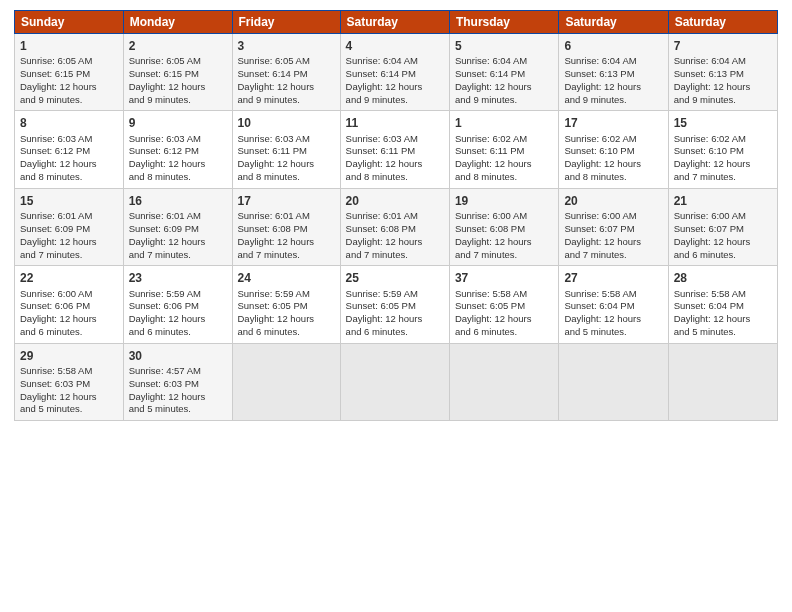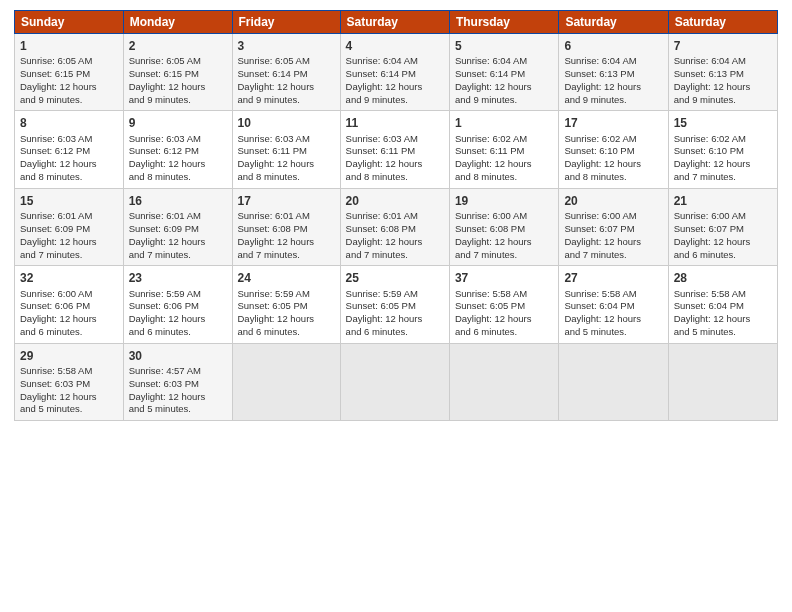--- a/index.html
+++ b/index.html
@@ -247,21 +247,21 @@
           <td>
             <span class="day-num">21</span>
             <span style="display: block;">Sunrise: 6:00 AM</span>
             <span style="display: block;">Sunset: 6:07 PM</span>
             <span style="display: block;">Daylight: 12 hours</span>
             <span style="display: block;">and 6 minutes.</span>
           </td>
         </tr>
         <tr>
           <td>
-            <span class="day-num">32</span>
+            <span class="day-num">22</span>
             <span style="display: block;">Sunrise: 6:00 AM</span>
             <span style="display: block;">Sunset: 6:06 PM</span>
             <span style="display: block;">Daylight: 12 hours</span>
             <span style="display: block;">and 6 minutes.</span>
           </td>
           <td>
             <span class="day-num">23</span>
             <span style="display: block;">Sunrise: 5:59 AM</span>
             <span style="display: block;">Sunset: 6:06 PM</span>
             <span style="display: block;">Daylight: 12 hours</span>

